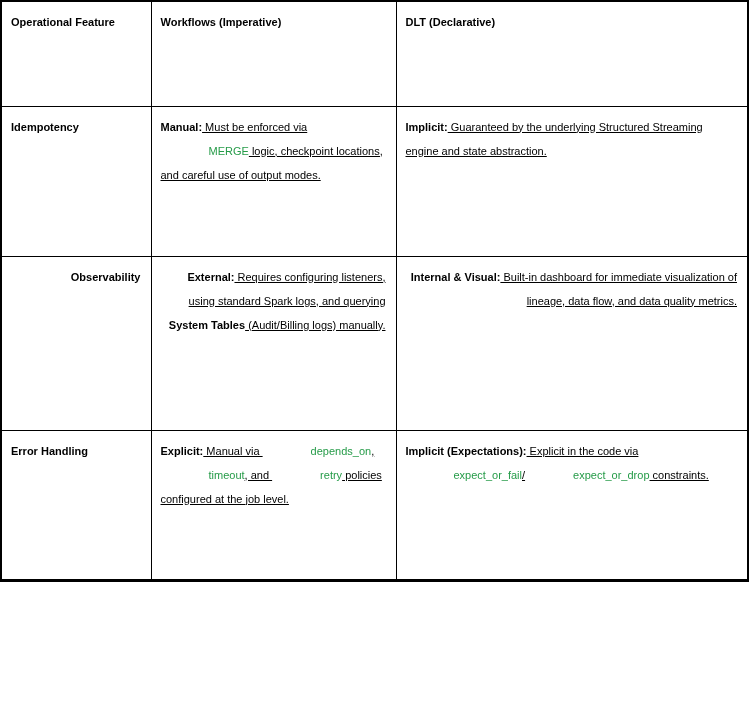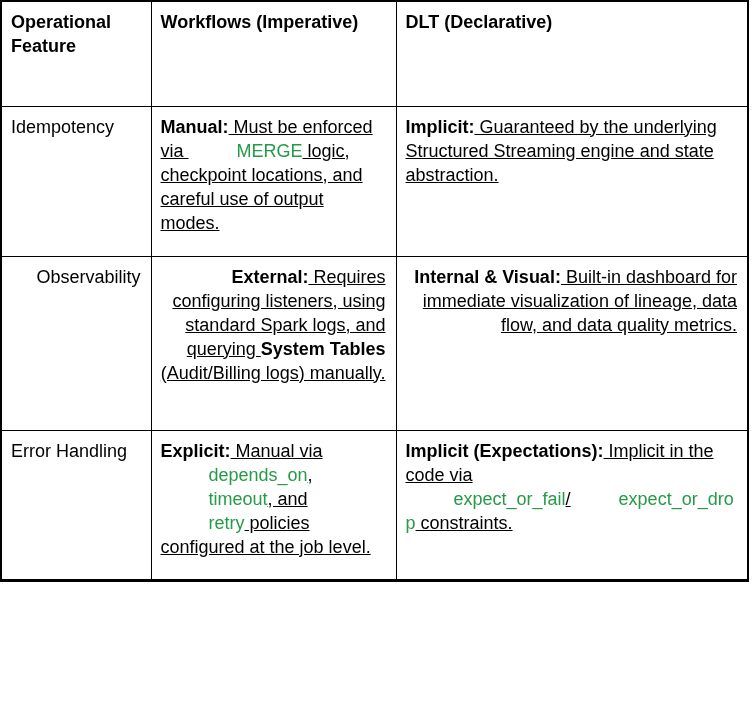--- a/index.html
+++ b/index.html
@@ -24,27 +24,27 @@
     border-bottom-width: 3px;
   }
   col.c-feature  { width: 150px; }
   col.c-workflow { width: 245px; }
   col.c-dlt      { width: 352px; }
   th, td {
     border: 1px solid #000000;
     vertical-align: top;
     text-align: left;
     padding: 8px 10px 8px 9px;
-    font-size: 18px;
+    font-size: 11px;
     line-height: 24px;
     color: #000000;
     word-wrap: break-word;
   }
   thead th { font-weight: bold; height: 105px; }
-  td.feature-cell { font-weight: normal; }
+  td.feature-cell { font-weight: bold; }
   tr.row-0 td { height: 150px; }
   tr.row-1 td { height: 174px; text-align: right; }
   tr.row-2 td { height: 150px; }
   tr.row-3 td { height: 122px; }
   .seg-bold   { font-weight: bold; }
   .seg-green  { color: var(--code-green, #259b48); margin-left: 48px; }
   .seg-normal { font-weight: normal; text-decoration: underline; }
 </style>
 </head>
 <body>
@@ -70,17 +70,17 @@
           <td><span class="seg-bold">Implicit:</span><span class="seg-normal"> Guaranteed by the underlying Structured Streaming engine and state abstraction.</span></td>
         </tr>
         <tr class="row-1">
           <td class="feature-cell">Observability</td>
           <td><span class="seg-bold">External:</span><span class="seg-normal"> Requires configuring listeners, using standard Spark logs, and querying </span><span class="seg-bold">System Tables</span><span class="seg-normal"> (Audit/Billing logs) manually.</span></td>
           <td><span class="seg-bold">Internal &amp; Visual:</span><span class="seg-normal"> Built-in dashboard for immediate visualization of lineage, data flow, and data quality metrics.</span></td>
         </tr>
         <tr class="row-2">
           <td class="feature-cell">Error Handling</td>
           <td><span class="seg-bold">Explicit:</span><span class="seg-normal"> Manual via </span><span class="seg-green">depends_on</span><span class="seg-normal">, </span><span class="seg-green">timeout</span><span class="seg-normal">, and </span><span class="seg-green">retry</span><span class="seg-normal"> policies configured at the job level.</span></td>
-          <td><span class="seg-bold">Implicit (Expectations):</span><span class="seg-normal"> Implicit in the code via </span><span class="seg-green">expect_or_fail</span><span class="seg-normal">/</span><span class="seg-green">expect_or_drop</span><span class="seg-normal"> constraints.</span></td>
+          <td><span class="seg-bold">Implicit (Expectations):</span><span class="seg-normal"> Explicit in the code via </span><span class="seg-green">expect_or_fail</span><span class="seg-normal">/</span><span class="seg-green">expect_or_drop</span><span class="seg-normal"> constraints.</span></td>
         </tr>
       </tbody>
   </table>
 </div>
 
 </body></html>

